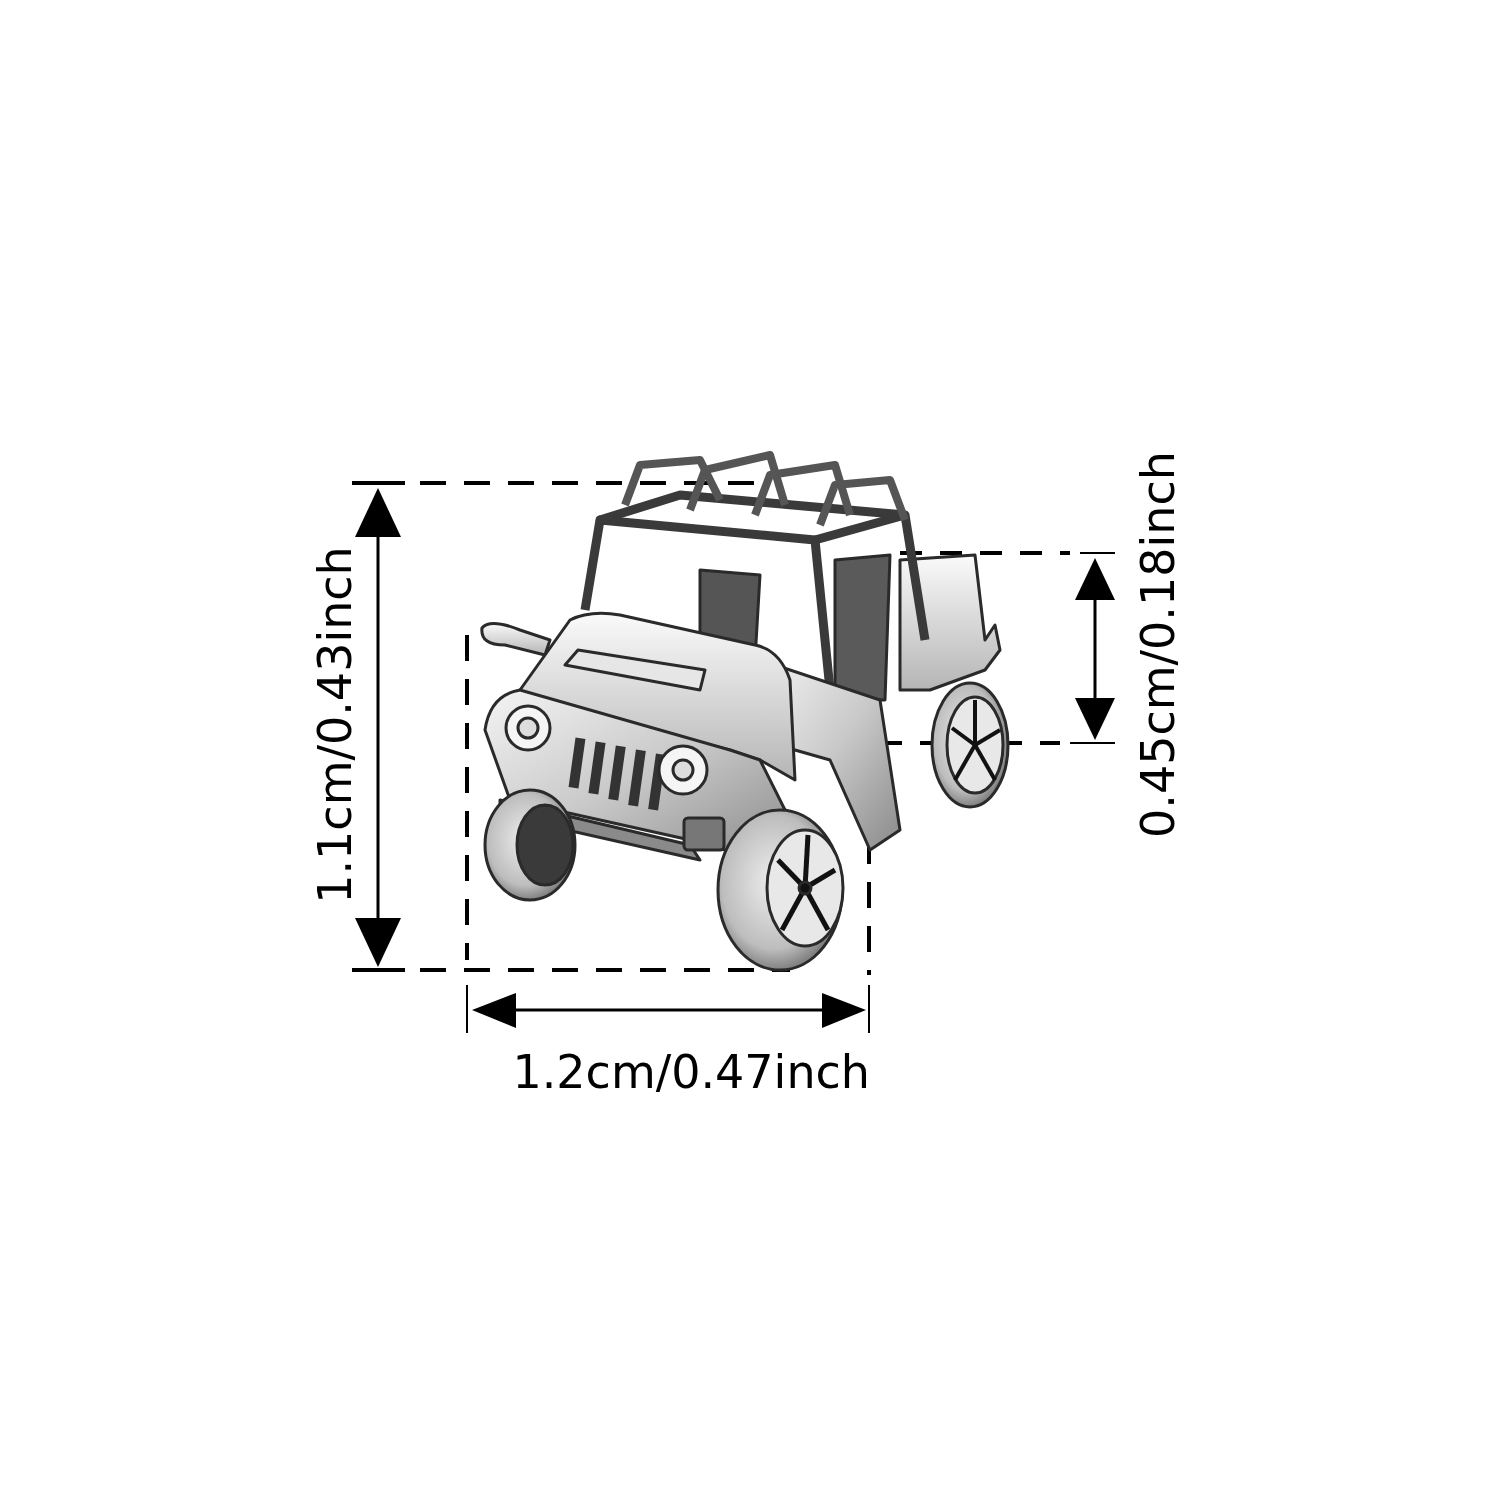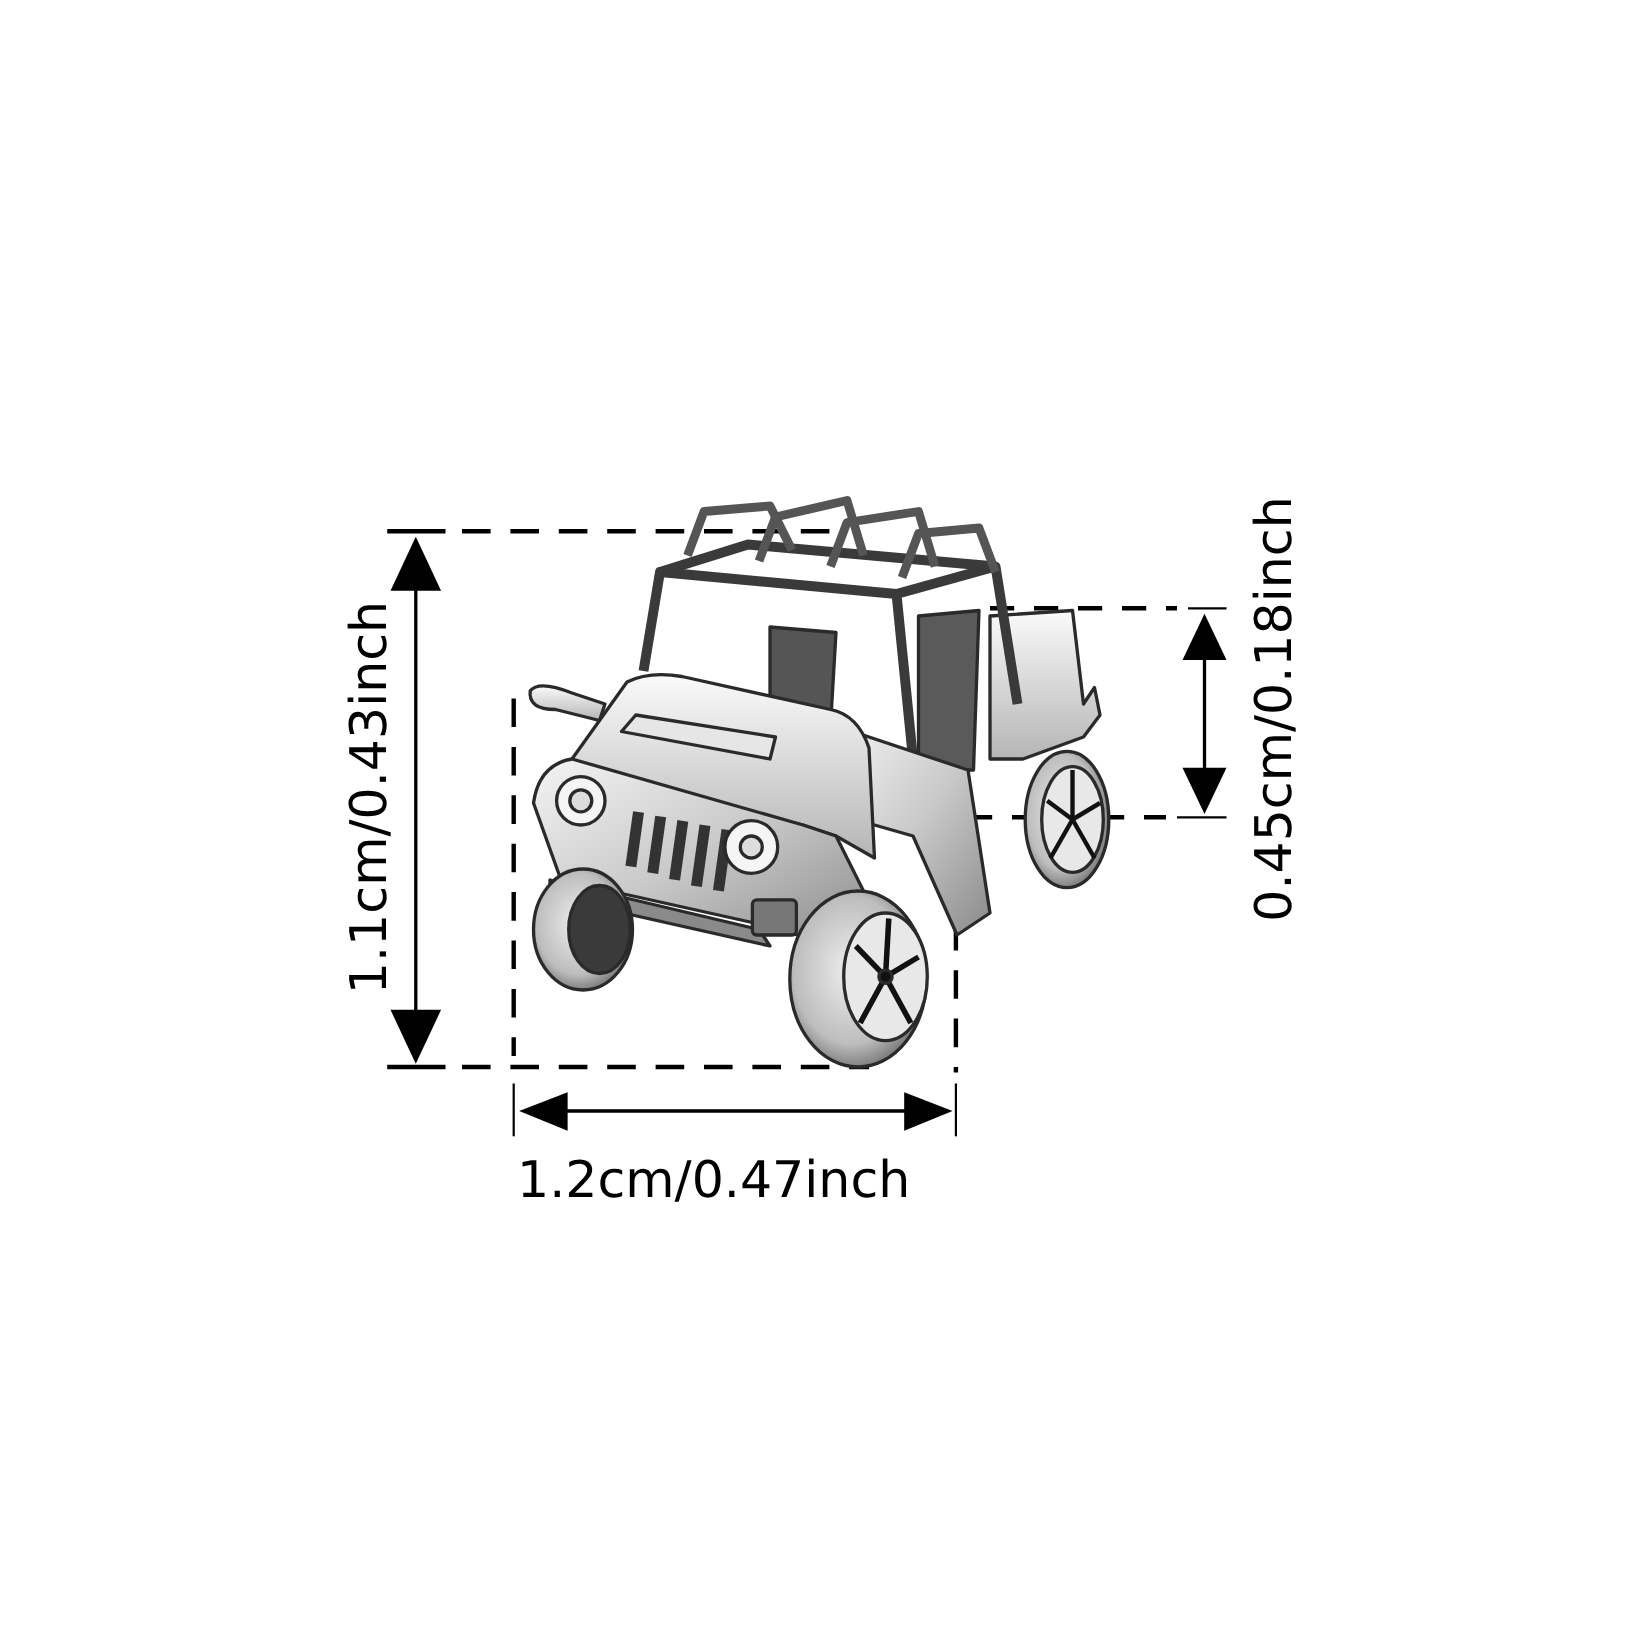--- a/index.html
+++ b/index.html
@@ -135,15 +135,15 @@
         <line x1="805" y1="888" x2="782" y2="930"></line>
         <line x1="805" y1="888" x2="778" y2="860"></line>
       </g>
       <circle cx="805" cy="888" r="6" fill="#111"></circle>
     </g>
   </g>
 </svg>
 
 <div class="label rot" style="left:155px; top:698px; width:360px; text-align:center; font-size:46px;">1.1cm/0.43inch</div>
 
-<div class="label" style="left:470px; top:1045px; width:400px; text-align:left; font-size:46px;">1.2cm/0.47inch</div>
+<div class="label" style="left:470px; top:1045px; width:400px; text-align:right; font-size:46px;">1.2cm/0.47inch</div>
 
 <div class="label rot" style="left:968px; top:621px; width:380px; text-align:center; font-size:46px;">0.45cm/0.18inch</div>
 
 </body></html>

